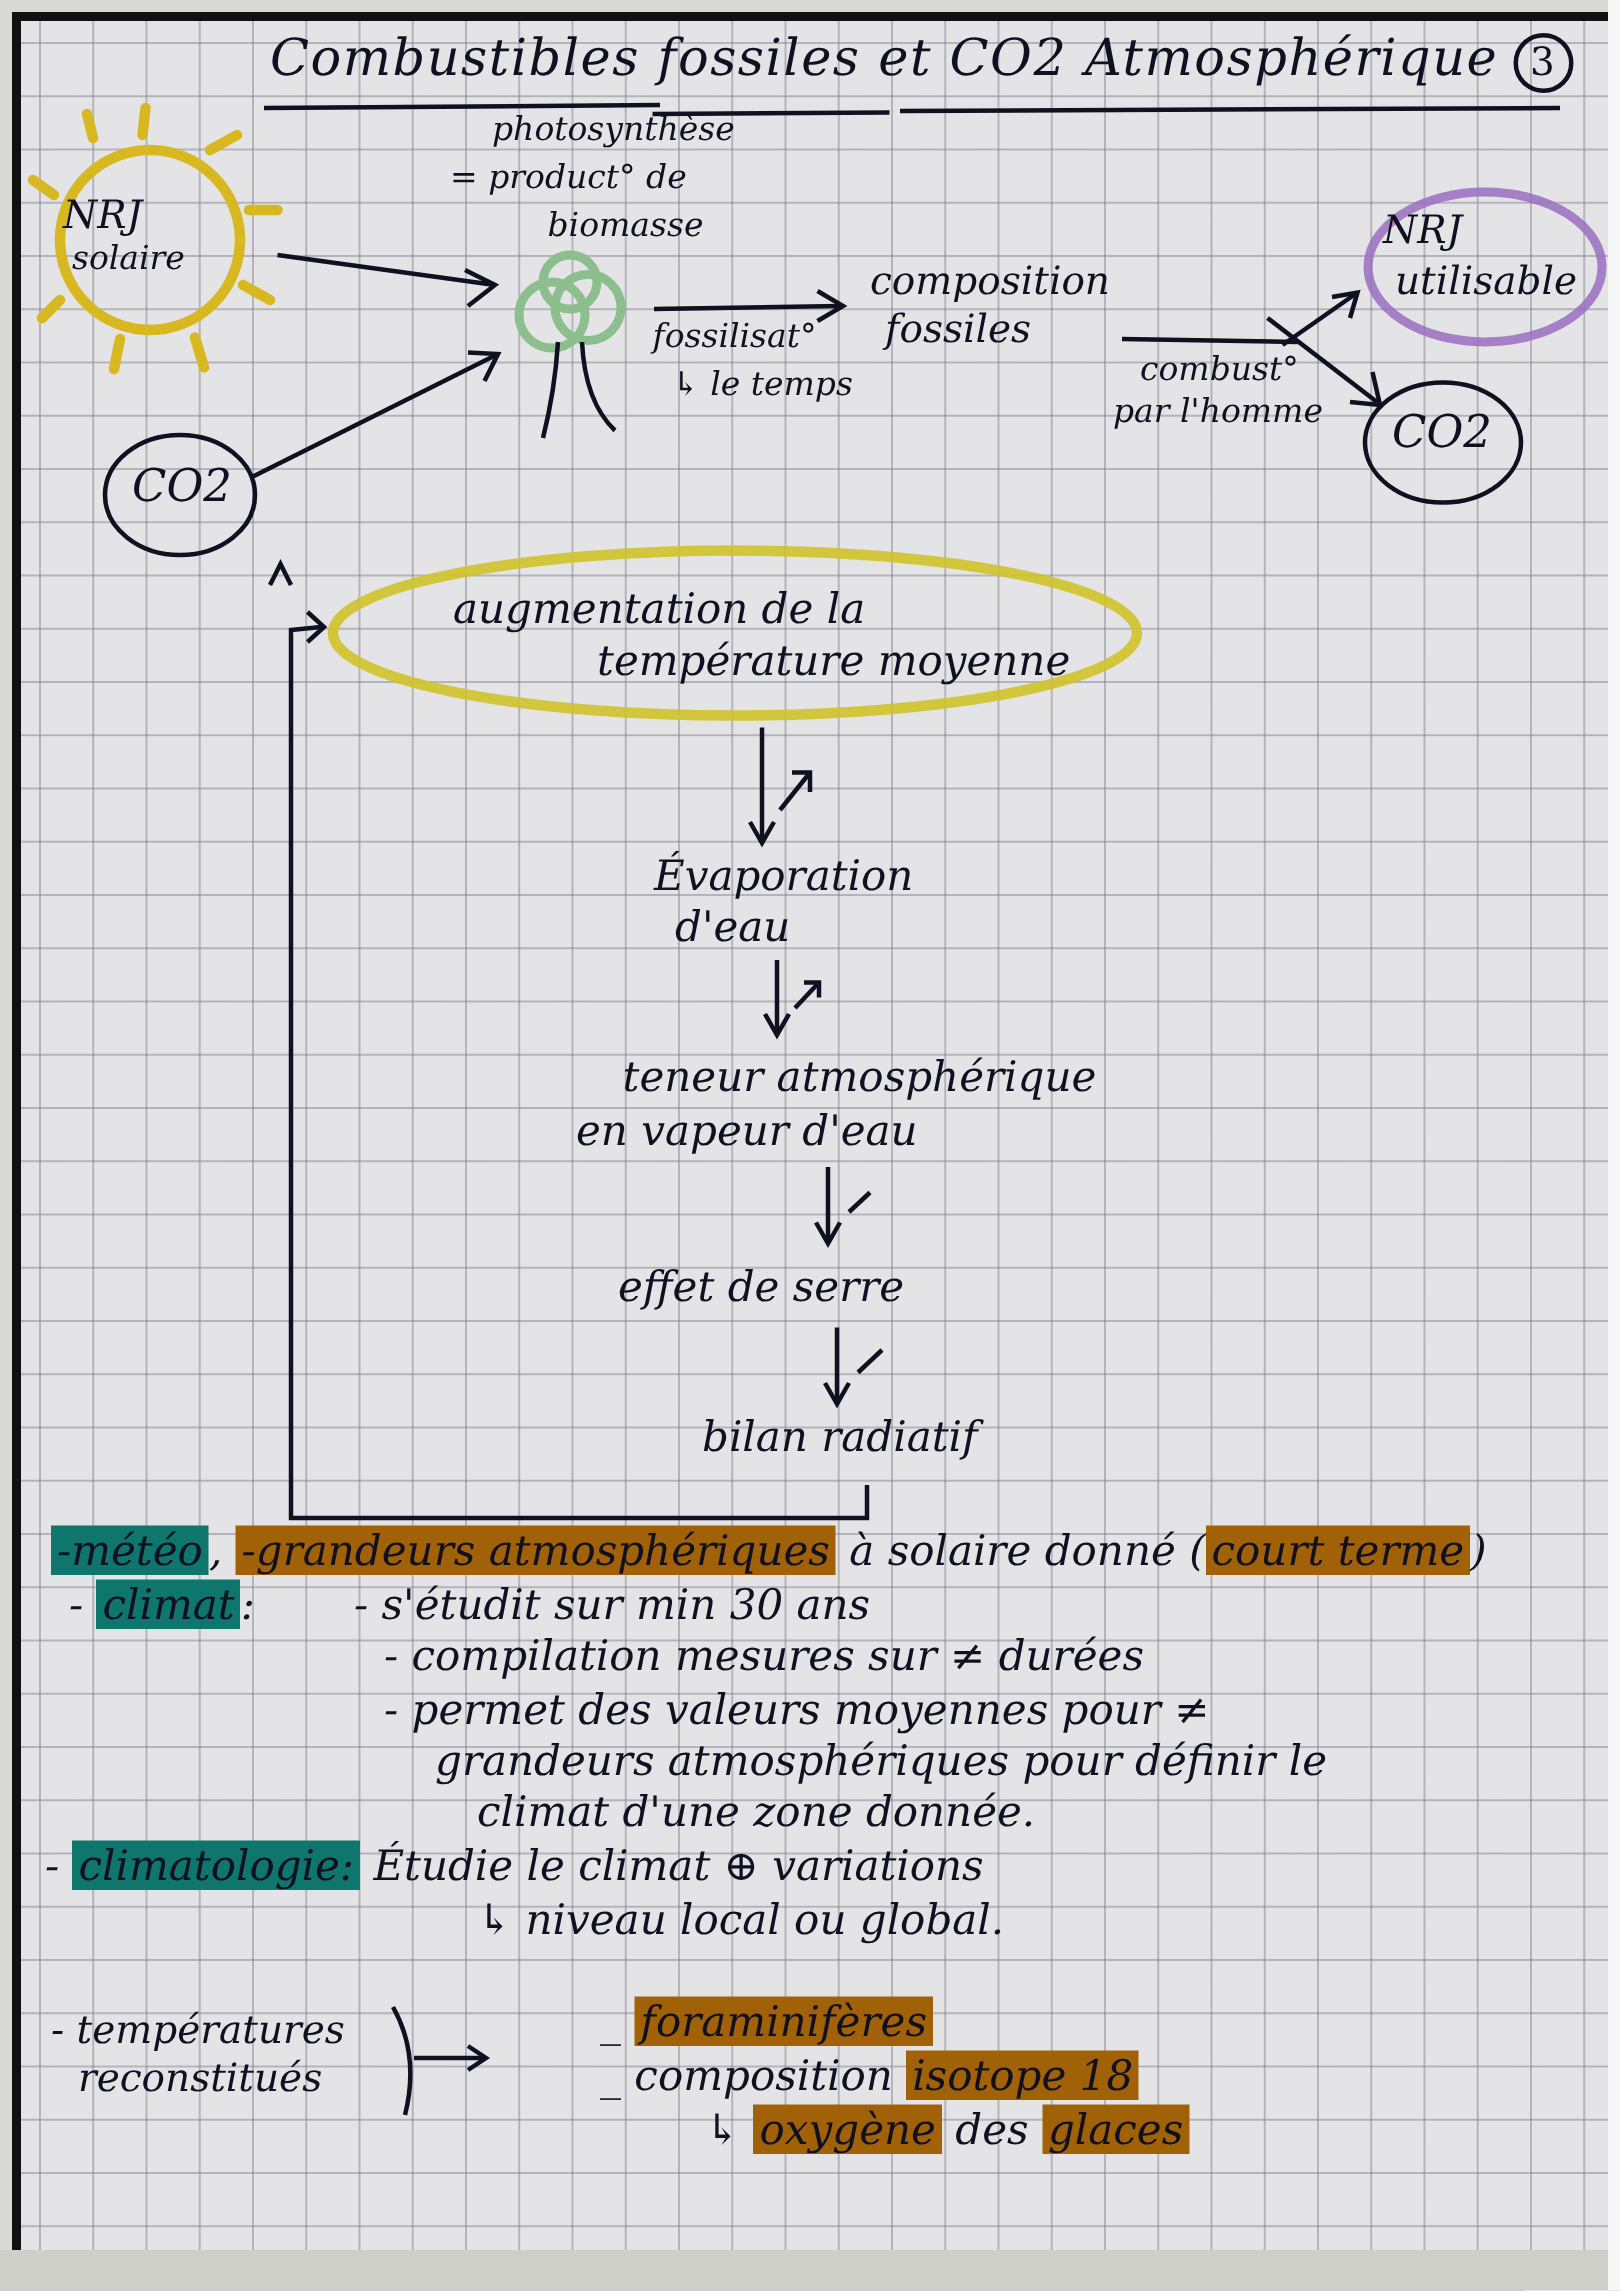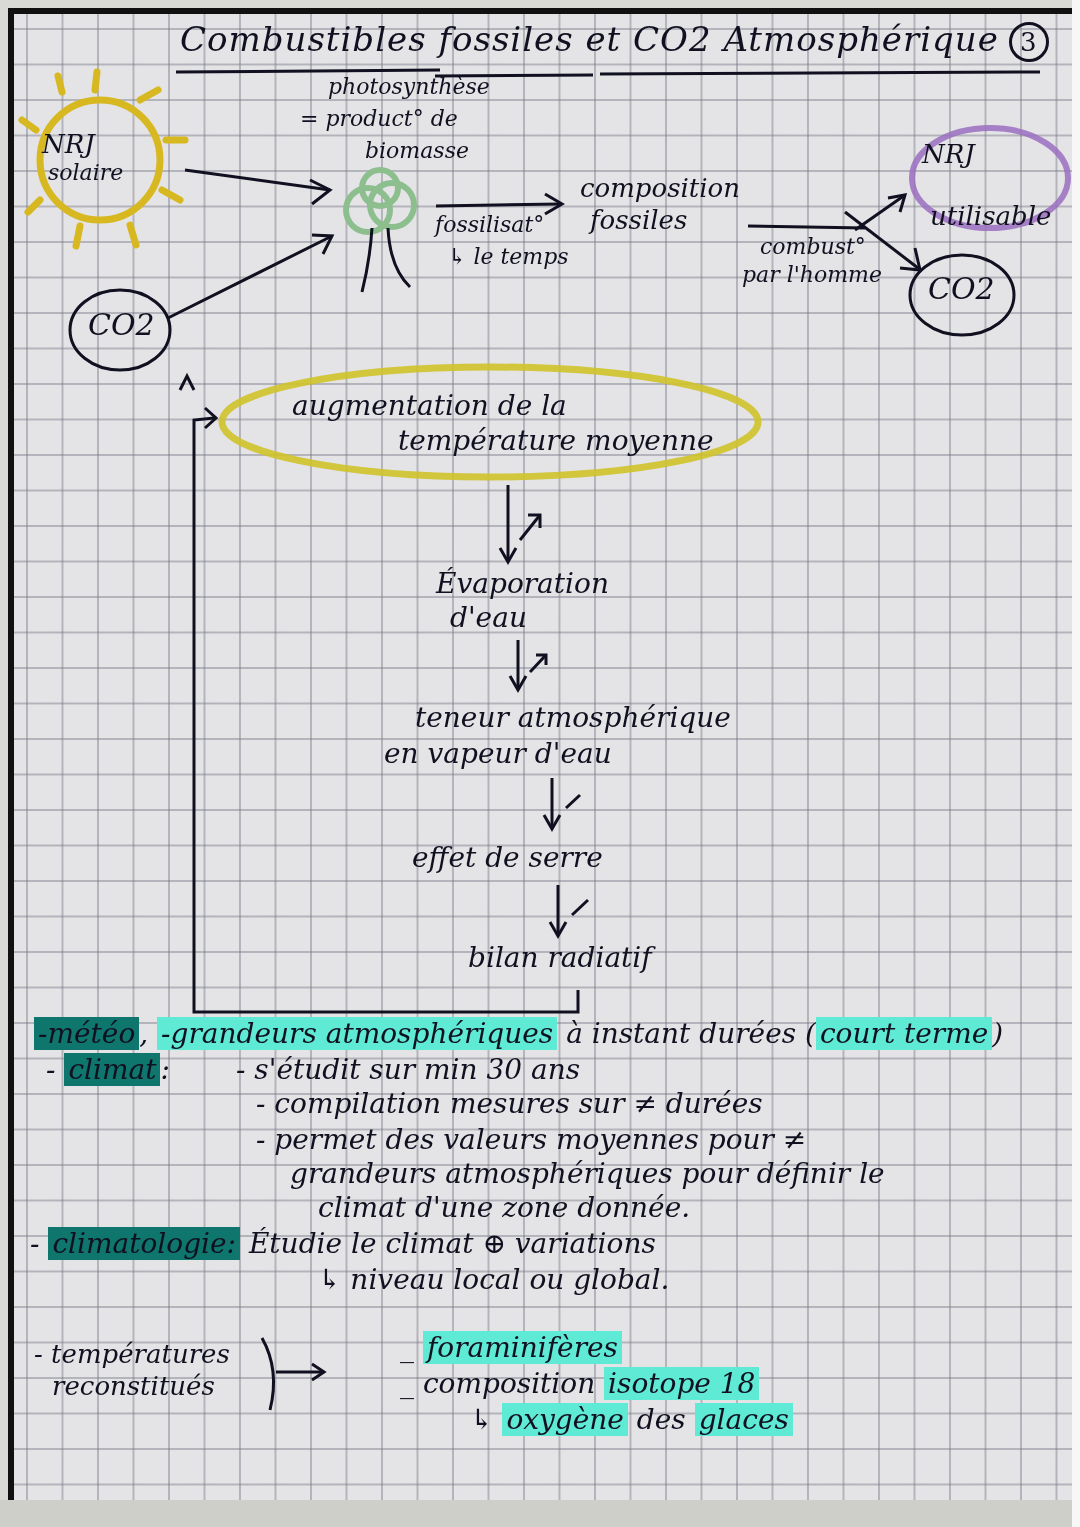--- a/index.html
+++ b/index.html
@@ -36,21 +36,21 @@
   .hw {
     position: absolute; color: #101020;
     font-family: "DejaVu Serif", serif; font-style: italic;
     white-space: nowrap; line-height: 1.15;
   }
   .title { font-size: 34px; letter-spacing: 1px; }
   .t22 { font-size: 22px; }
   .t26 { font-size: 26px; }
   .t28 { font-size: 28px; }
   .t30 { font-size: 30px; }
-  .hl-yellow { background: #5eead4; padding: 0 4px; }
+  .hl-yellow { background: #a16207; padding: 0 4px; }
   .hl-green { background: #0f766e; padding: 0 4px; }
   .circled-num {
     display: inline-block; width: 34px; height: 34px; border: 3px solid #101020;
     border-radius: 50%; text-align: center; line-height: 34px; font-size: 26px;
     font-style: normal; margin-left: 10px;
   }
 </style>
 </head>
 <body>
 
@@ -168,40 +168,40 @@
 <div class="hw t22" style="left:435px; top:212px;">fossilisat°</div>
 <div class="hw t22" style="left:448px; top:244px;">↳ le temps</div>
 
 <div class="hw t26" style="left:580px; top:174px;">composition</div>
 <div class="hw t26" style="left:590px; top:206px;">fossiles</div>
 
 <div class="hw t22" style="left:760px; top:234px;">combust°</div>
 <div class="hw t22" style="left:742px; top:262px;">par l'homme</div>
 
 <div class="hw t26" style="left:922px; top:140px;">NRJ</div>
-<div class="hw t26" style="left:930px; top:174px;margin-top:28px;">utilisable</div>
+<div class="hw t26" style="left:930px; top:174px;">utilisable</div>
 
 <div class="hw t30" style="left:928px; top:272px;">CO2</div>
 
-<div class="hw t28" style="left:292px; top:390px;">augmentation de la</div>
+<div class="hw t28" style="left:302px; top:390px;">augmentation de la</div>
 <div class="hw t28" style="left:398px; top:425px;">température moyenne</div>
 
 <div class="hw t28" style="left:436px; top:568px;">Évaporation</div>
 <div class="hw t28" style="left:450px; top:602px;">d'eau</div>
 
 <div class="hw t28" style="left:384px; top:702px;margin-left:31px;">teneur atmosphérique</div>
 <div class="hw t28" style="left:384px; top:738px;">en vapeur d'eau</div>
 
 <div class="hw t28" style="left:412px; top:842px;">effet de serre</div>
 
 <div class="hw t28" style="left:468px; top:942px;">bilan radiatif</div>
 
 <div class="hw t28" style="left:34px; top:1018px;">
   <span class="hl-green">-météo</span><span>, </span><span class="hl-yellow">-grandeurs atmosphériques</span>
-  <span>à instant durées (</span><span class="hl-yellow">court terme</span><span>)</span>
+  <span>à solaire donné (</span><span class="hl-yellow">court terme</span><span>)</span>
 </div>
 
 <div class="hw t28" style="left:46px; top:1054px;">
   <span>- </span><span class="hl-green">climat</span><span>:</span>
 </div>
 <div class="hw t28" style="left:236px; top:1054px;">- s'étudit sur min 30 ans</div>
 <div class="hw t28" style="left:256px; top:1088px;">- compilation mesures sur ≠ durées</div>
 <div class="hw t28" style="left:256px; top:1124px;">- permet des valeurs moyennes pour ≠</div>
 <div class="hw t28" style="left:290px; top:1158px;">grandeurs atmosphériques pour définir le</div>
 <div class="hw t28" style="left:318px; top:1192px;">climat d'une zone donnée.</div>

